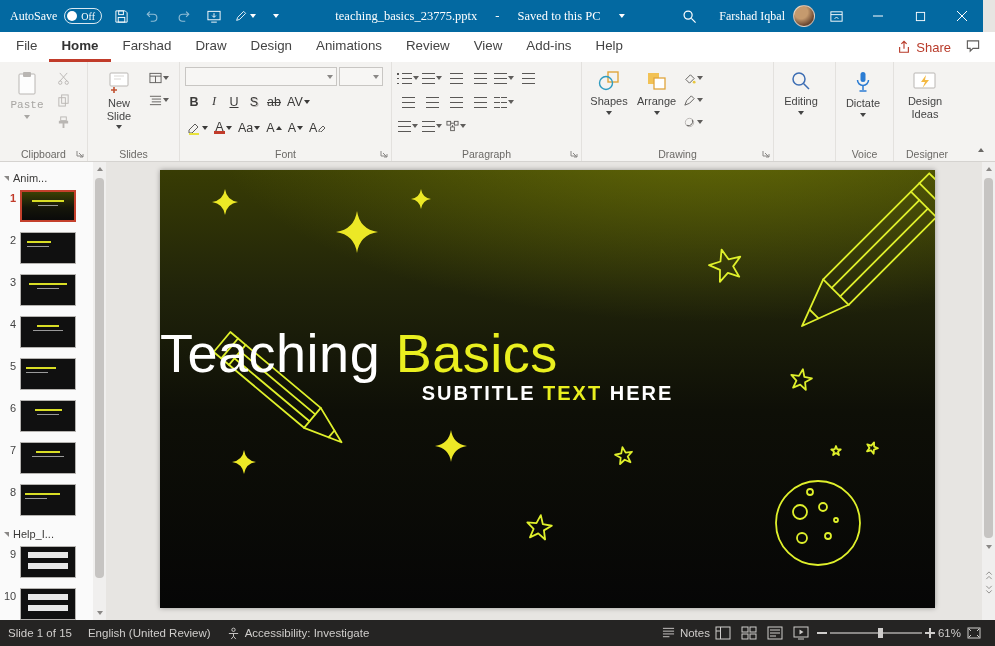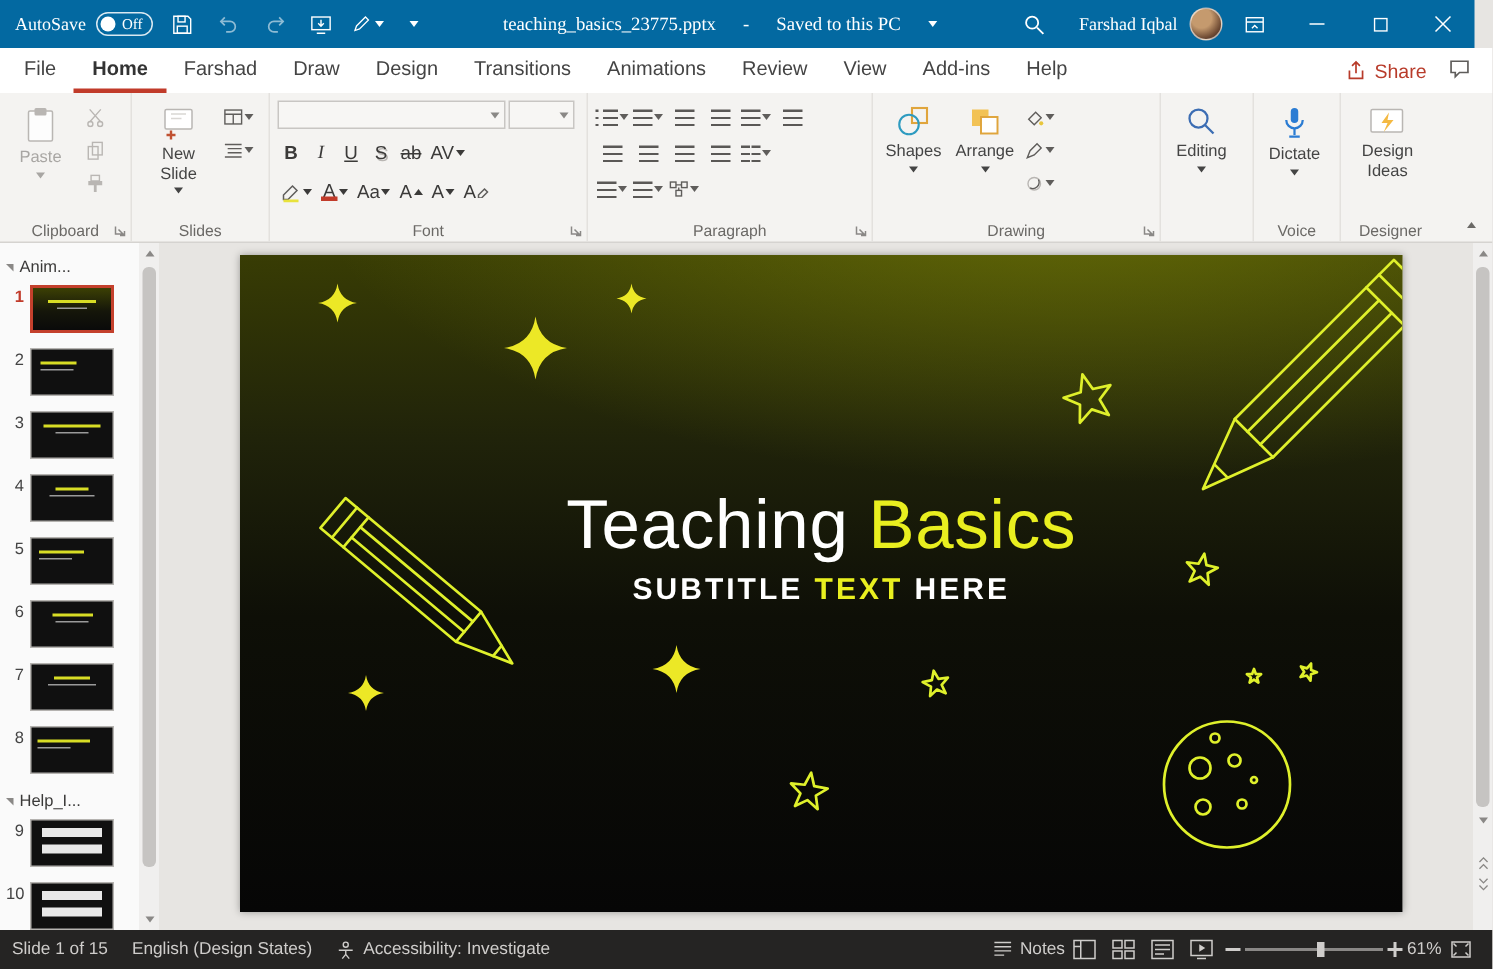--- a/index.html
+++ b/index.html
@@ -32,21 +32,21 @@
   .share-btn span { color:#b83b2a; }
 
   
   .ribbon { position:absolute; top:62px; left:0; width:995px; height:100px; background:#f4f3f1; border-bottom:1px solid #d5d3d0; display:flex; }
   .group { position:relative; height:100%; border-right:1px solid #e3e1de; padding:4px 5px 16px; }
   .g-body { display:flex; gap:3px; height:100%; }
   .glabel { position:absolute; bottom:1px; left:0; right:0; text-align:center; font-size:10.5px; color:#6b6966; }
   .launcher { position:absolute; right:2px; bottom:2px; width:11px; height:11px; display:flex; align-items:center; justify-content:center; }
   .bigbtn { display:flex; flex-direction:column; align-items:center; justify-content:flex-start; gap:3px; padding:4px 3px 0; min-width:44px; font-size:11px; color:#444; text-align:center; line-height:1.15; border-radius:2px; }
   .bigbtn .lbl { max-width:46px; }
-  .bigbtn.dis { color:#a8a6a3; }
+  .bigbtn.dis { color:#a8a6a3;font-family:Liberation Mono, monospace; }
   .col { display:flex; flex-direction:column; gap:2px; }
   .small { width:22px; height:20px; display:flex; align-items:center; justify-content:center; gap:1px; border-radius:2px; color:#5f5d5b; }
   .combo { height:19px; border:1px solid #c8c6c3; background:#f7f6f4; display:flex; align-items:center; justify-content:flex-end; padding:0 3px; color:#8a8886; }
   .frow { display:flex; align-items:center; gap:2px; height:23px; }
   .fbtn { min-width:18px; height:20px; display:inline-flex; align-items:center; justify-content:center; font-size:12.5px; color:#3b3a39; padding:0 2px; gap:1px; border-radius:2px; }
   .fbtn .b { font-weight:bold; } .fbtn .i { font-style:italic; font-family:"Liberation Serif",serif; } .fbtn .u { text-decoration:underline; } .fbtn .st { text-decoration:line-through; }
   .redbar { display:inline-block; width:11px; height:3px; background:#c13b2a; margin-top:-2px; }
   .acol { display:inline-flex; flex-direction:column; align-items:center; line-height:1; }
   .mlines { width:13px; height:11px; background:repeating-linear-gradient(to bottom,#5a5856 0 1.4px,transparent 1.4px 4.8px); }
   .mdots { width:3px; height:11px; background:repeating-linear-gradient(to bottom,#5a5856 0 1.6px,transparent 1.6px 4.8px); margin-right:2px; }
@@ -70,21 +70,21 @@
   .vs-right { top:162px; right:0; height:458px; }
   .sarrow { width:13px; height:14px; display:flex; align-items:center; justify-content:center; color:#8a8886; }
   .sthumb { width:9px; background:#c6c4c2; border-radius:4px; }
 
   
   .canvas { position:absolute; top:162px; left:106px; width:876px; height:458px; background:#e7e5e2; }
   .slide { position:absolute; top:170px; left:160px; width:775px; height:438px; box-shadow:0 0 5px rgba(0,0,0,.35);
     background:radial-gradient(120% 85% at 72% -12%, rgba(140,148,10,.55), transparent 55%),
                linear-gradient(180deg,#383c04 0%,#20230a 28%,#0e0f07 55%,#060606 100%); overflow:hidden; }
   .deco { position:absolute; inset:0; }
-  .s-title { position:absolute; top:152px; width:100%; text-align:center; font-size:46px; letter-spacing:.5px; color:#fff; font-weight:500; }
+  .s-title { position:absolute; top:152px; width:100%; text-align:left; font-size:54px; letter-spacing:.5px; color:#fff; font-weight:500; }
   .s-title .y { color:#e9ef1f; }
   .s-sub { position:absolute; top:212px; width:100%; text-align:center; font-size:20px; font-weight:bold; letter-spacing:2px; color:#fff; }
   .s-sub .y { color:#e9ef1f; }
 
   
   .statusbar { position:absolute; bottom:0; left:0; width:995px; height:26px; background:#252423; color:#cfcdcb; display:flex; align-items:center; font-size:11.5px; padding:0 8px; gap:16px; }
   .sb-item { display:flex; align-items:center; gap:5px; white-space:nowrap; }
   .sb-right { margin-left:auto; display:flex; align-items:center; }
   .viewbtn { width:26px; height:22px; display:flex; align-items:center; justify-content:center; }
   .z-track { width:92px; height:2px; background:#8a8886; position:relative; }
@@ -183,21 +183,20 @@
       </button>
     </div>
   </header>
 
   <nav class="tabsrow">
     <button class="tab">File</button>
     <button class="tab active">Home</button>
     <button class="tab">Farshad</button>
     <button class="tab">Draw</button>
     <button class="tab">Design</button>
-    <button class="tab">Transitions</button>
     <button class="tab">Animations</button>
     <button class="tab">Review</button>
     <button class="tab">View</button>
     <button class="tab">Add-ins</button>
     <button class="tab">Help</button>
     <div class="tabs-right">
       <button class="share-btn">
         <svg width="14" height="14" viewBox="0 0 16 16">
             <path d="M8 10V2M5 4.5L8 1.5l3 3" fill="none" stroke="#b83b2a" stroke-width="1.3"></path>
             <path d="M3 8v6h10V8" fill="none" stroke="#b83b2a" stroke-width="1.3"></path>
@@ -690,21 +689,21 @@
       </span>
     <span class="sarrow">
         <svg width="8" height="9" viewBox="0 0 8 10">
           <path d="M1 1l3 3 3-3M1 6l3 3 3-3" fill="none" stroke="#8a8886"></path>
         </svg>
       </span>
   </div>
 
   <footer class="statusbar">
     <span class="sb-item">Slide 1 of 15</span>
-    <span class="sb-item">English (Design States)</span>
+    <span class="sb-item">English (United Review)</span>
     <span class="sb-item">
       <svg width="13" height="13" viewBox="0 0 14 14">
           <circle cx="7" cy="3" r="1.8" fill="none" stroke="#cfcdcb"></circle>
           <path d="M2 7h10M7 7v3M7 10l-2.5 3M7 10l2.5 3" fill="none" stroke="#cfcdcb"></path>
         </svg>
       <span>Accessibility: Investigate</span>
     </span>
     <div class="sb-right">
       <span class="sb-item">
         <svg width="13" height="12" viewBox="0 0 14 12">

